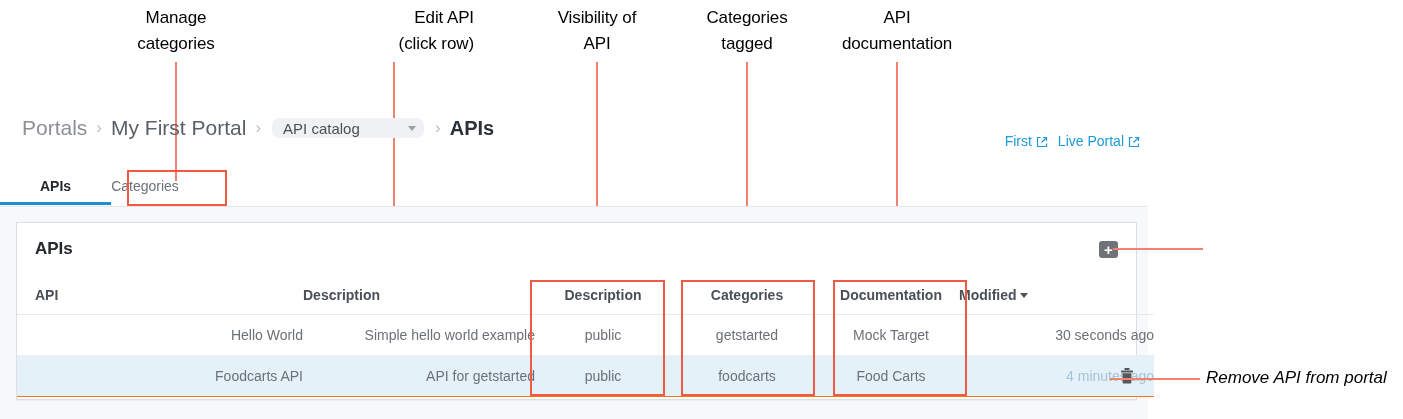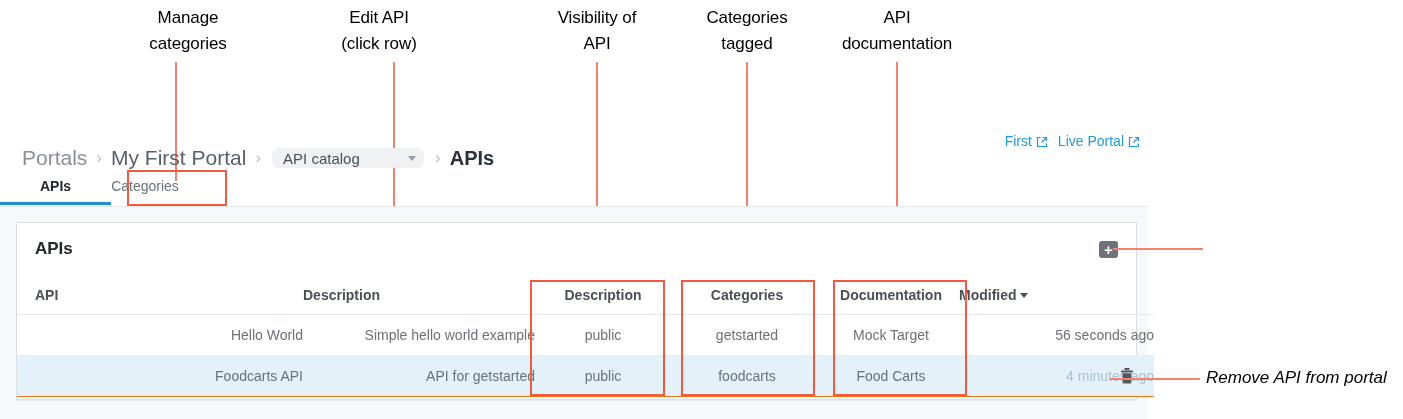--- a/index.html
+++ b/index.html
@@ -62,21 +62,21 @@
     width: 1148px;
     height: 213px;
     background: #f7f8f9;
     border-top: 1px solid #e4e6e8;
     box-sizing: border-box;
   }
 
   .breadcrumb {
     position: absolute;
     left: 22px;
-    top: 142px;
+    top: 112px;
     display: flex;
     align-items: center;
     height: 32px;
     font-size: 21px;
     color: #8a9096;
     font-weight: 300;
   }
   .bc-item { color: #8a9096; font-weight: 300; }
   .bc-item.strong { color: #5a6068; font-weight: 400; }
   .bc-item.current { color: #2b3137; font-weight: 700; font-size: 20px; }
@@ -245,25 +245,25 @@
     width: 14px;
     height: 16px;
     cursor: pointer;
   }
 </style>
 </head>
 <body>
 
 <div id="root">
 
-  <div class="anno-label" style="left:108px; top:5px; width:160px;">Manage
+  <div class="anno-label" style="left:96px; top:5px; width:160px;">Manage
 categories</div>
   <div class="anno-vline" style="left:175px; top:62px; height:119px;"></div>
 
-  <div class="anno-label" style="left:299px; top:5px; width:160px;">Edit API
+  <div class="anno-label" style="left:314px; top:5px; width:160px;text-align:right;">Edit API
 (click row)</div>
   <div class="anno-vline" style="left:393px; top:62px; height:304px;"></div>
 
   <div class="anno-label" style="left:517px; top:5px; width:160px;">Visibility of
 API</div>
   <div class="anno-vline" style="left:596px; top:62px; height:220px;"></div>
 
   <div class="anno-label" style="left:667px; top:5px; width:160px;">Categories
 tagged</div>
   <div class="anno-vline" style="left:746px; top:62px; height:220px;"></div>
@@ -335,21 +335,21 @@
           </th>
         </tr>
       </thead>
       <tbody>
         <tr>
           <td class="c-api">Hello World</td>
           <td class="c-desc">Simple hello world example</td>
           <td class="c-vis">public</td>
           <td class="c-cat">getstarted</td>
           <td class="c-doc">Mock Target</td>
-          <td class="c-mod">56 seconds ago</td>
+          <td class="c-mod">30 seconds ago</td>
         </tr>
         <tr class="selected">
           <td class="c-api">Foodcarts API</td>
           <td class="c-desc">API for getstarted</td>
           <td class="c-vis">public</td>
           <td class="c-cat">foodcarts</td>
           <td class="c-doc">Food Carts</td>
           <td class="c-mod muted trash-cell">
             <span>4 minutes ago</span>
             <span class="trash">

